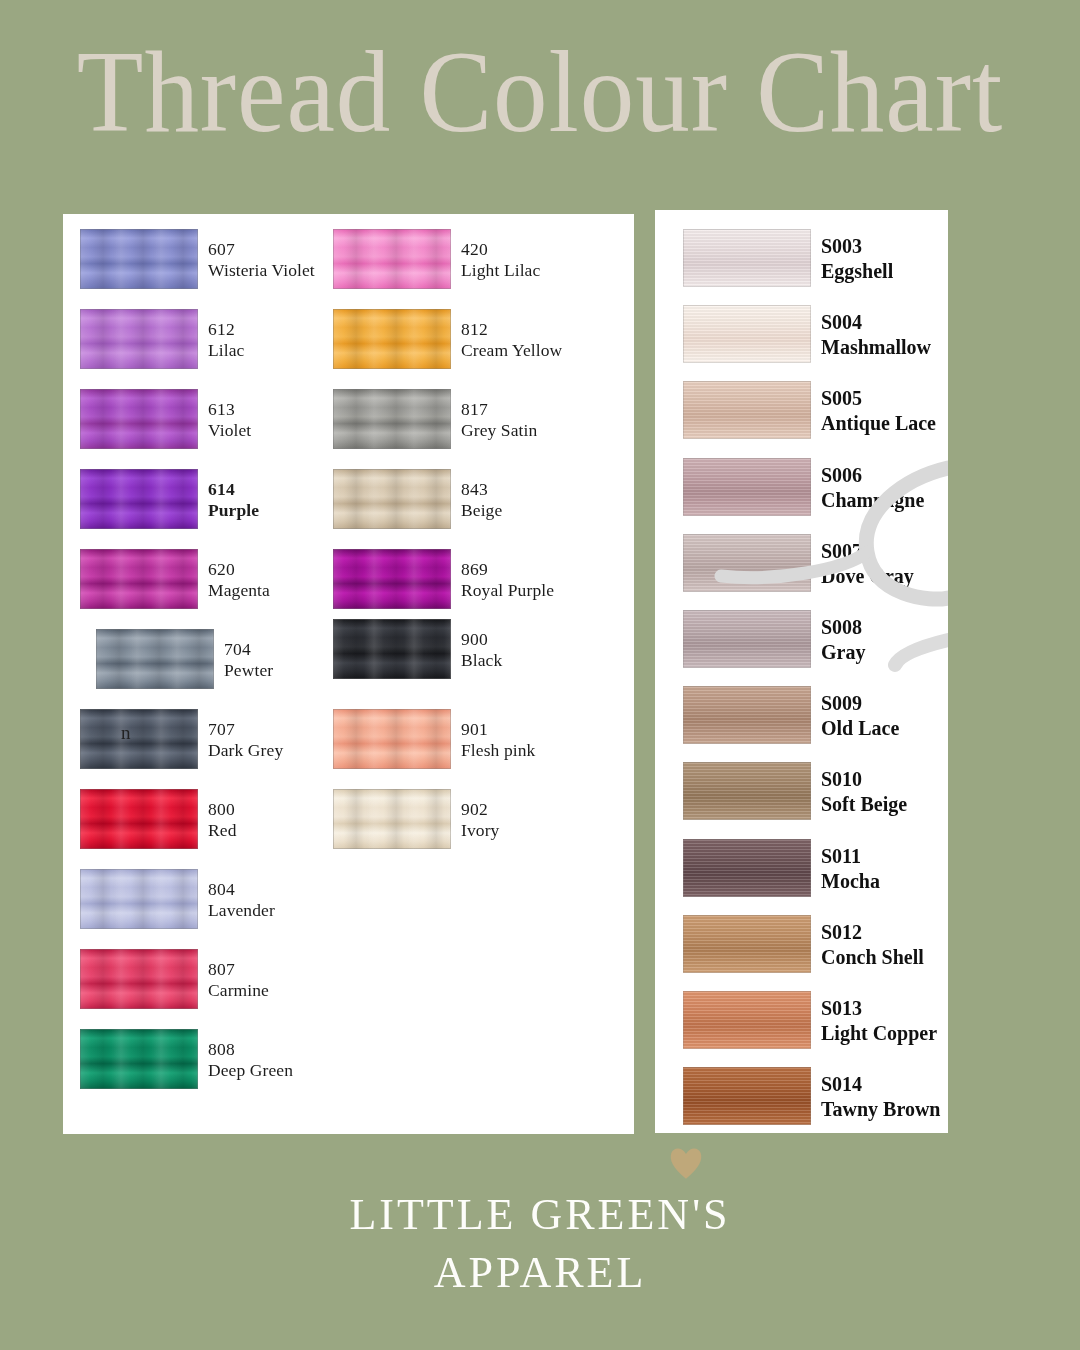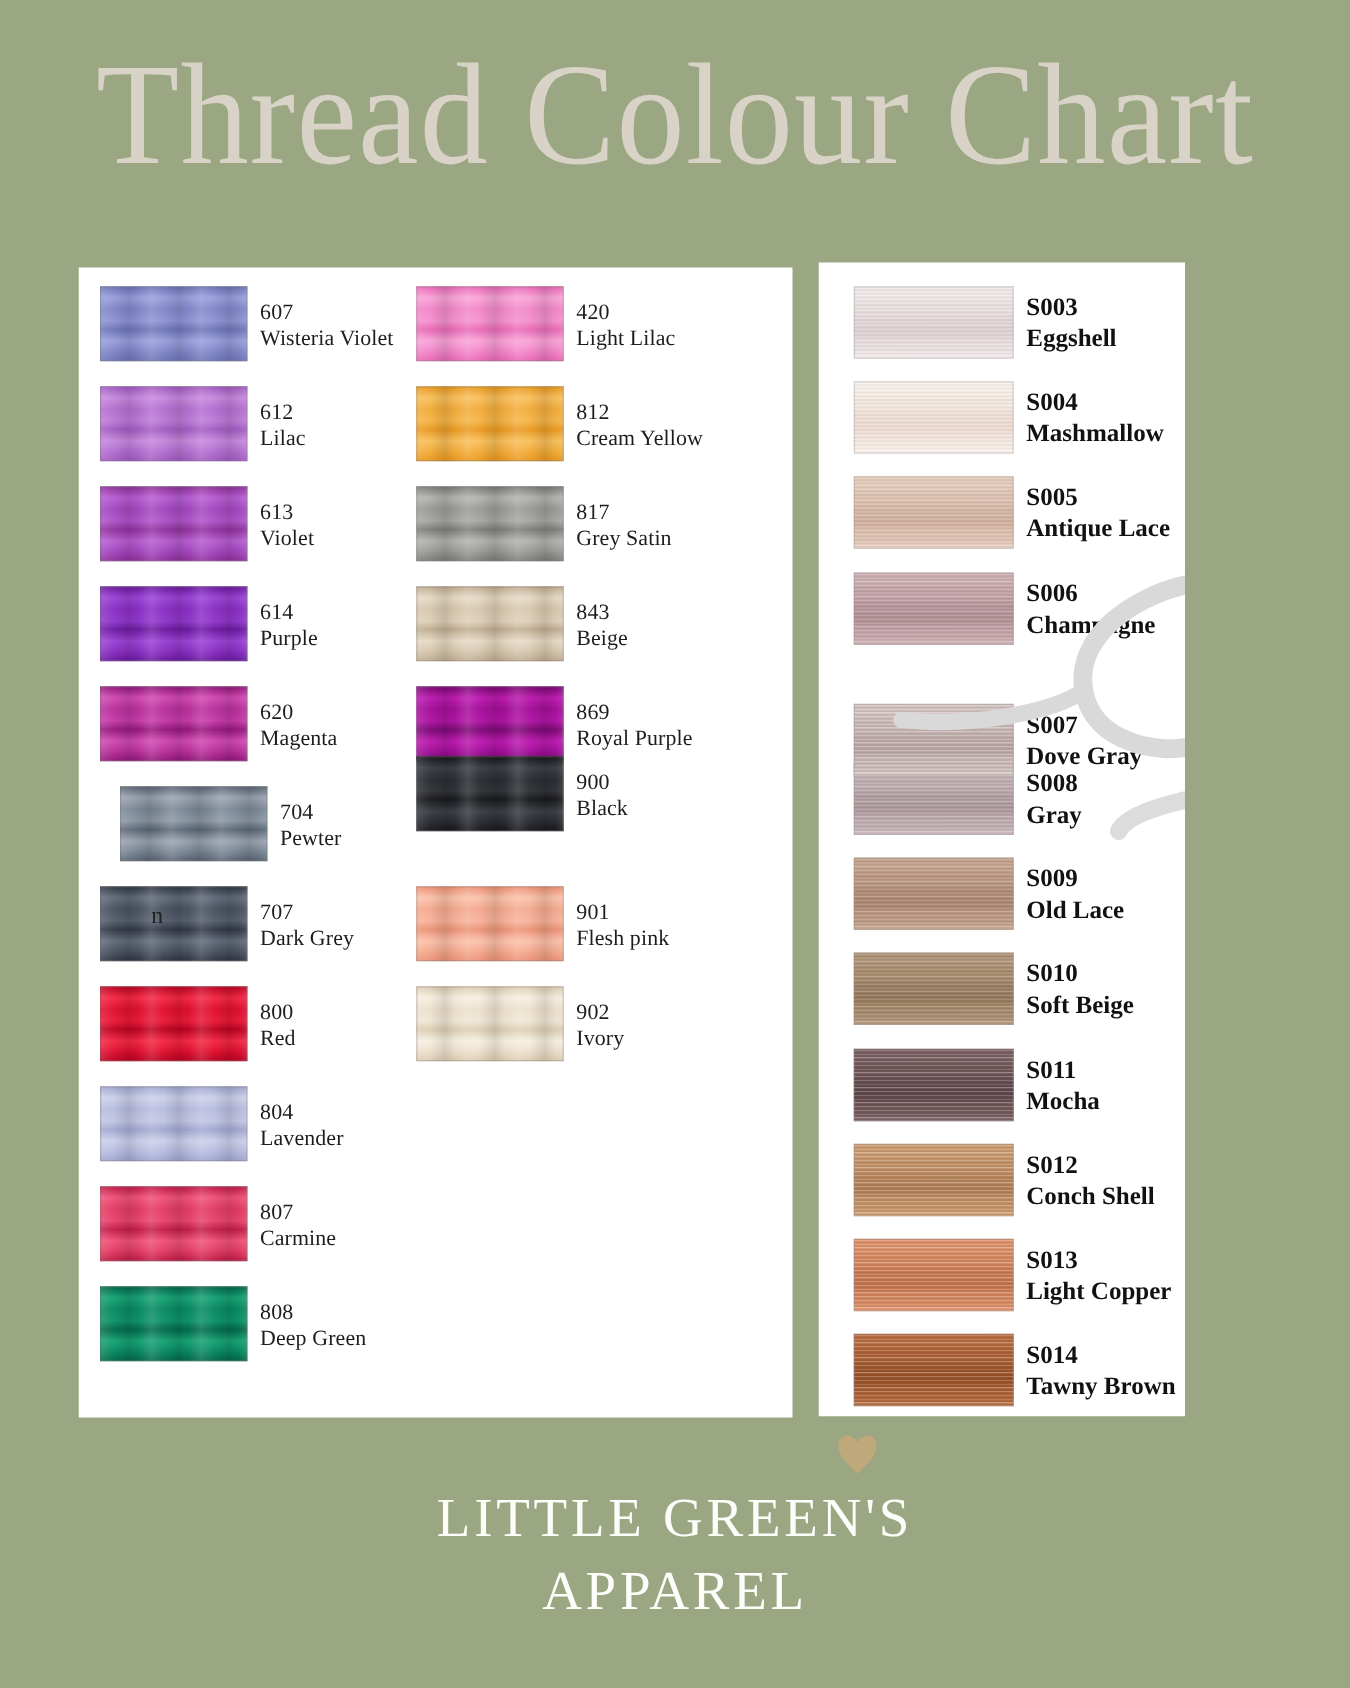--- a/index.html
+++ b/index.html
@@ -178,21 +178,21 @@
           <span class="nm">Lilac</span>
         </div>
       </div>
       <div class="row-l" style="top: 175px;">
         <div class="sw-l" title="613 Violet" style="background-image: repeating-linear-gradient(to right, rgba(255, 255, 255, 0.13) 0px, rgba(255, 255, 255, 0.02) 10px, rgba(0, 0, 0, 0.1) 22px, rgba(0, 0, 0, 0.02) 30px, rgba(255, 255, 255, 0.13) 40px), linear-gradient(rgb(146, 52, 159) 0%, rgb(183, 95, 210) 14%, rgb(163, 72, 192) 30%, rgb(174, 85, 201) 46%, rgb(146, 52, 159) 58%, rgb(183, 95, 210) 74%, rgb(163, 72, 192) 88%, rgb(146, 52, 159) 100%);"></div>
         <div class="lab-l">
           <span class="num">613</span>
           <span class="nm">Violet</span>
         </div>
       </div>
-      <div class="row-l" style="top: 255px;">
+      <div class="row-l" style="top: 255px; font-weight: bold;">
         <div class="sw-l" title="614 Purple" style="background-image: repeating-linear-gradient(to right, rgba(255, 255, 255, 0.13) 0px, rgba(255, 255, 255, 0.02) 10px, rgba(0, 0, 0, 0.1) 22px, rgba(0, 0, 0, 0.02) 30px, rgba(255, 255, 255, 0.13) 40px), linear-gradient(rgb(111, 29, 163) 0%, rgb(155, 68, 214) 14%, rgb(138, 47, 196) 30%, rgb(145, 56, 205) 46%, rgb(111, 29, 163) 58%, rgb(155, 68, 214) 74%, rgb(138, 47, 196) 88%, rgb(111, 29, 163) 100%);"></div>
         <div class="lab-l">
           <span class="num">614</span>
           <span class="nm">Purple</span>
         </div>
       </div>
       <div class="row-l" style="top: 335px;">
         <div class="sw-l" title="620 Magenta" style="background-image: repeating-linear-gradient(to right, rgba(255, 255, 255, 0.13) 0px, rgba(255, 255, 255, 0.02) 10px, rgba(0, 0, 0, 0.1) 22px, rgba(0, 0, 0, 0.02) 30px, rgba(255, 255, 255, 0.13) 40px), linear-gradient(rgb(151, 26, 126) 0%, rgb(210, 75, 180) 14%, rgb(184, 49, 156) 30%, rgb(198, 59, 169) 46%, rgb(151, 26, 126) 58%, rgb(210, 75, 180) 74%, rgb(184, 49, 156) 88%, rgb(151, 26, 126) 100%);"></div>
         <div class="lab-l">
           <span class="num">620</span>
@@ -271,21 +271,21 @@
           <span class="nm">Beige</span>
         </div>
       </div>
       <div class="row-l" style="top: 335px;">
         <div class="sw-l" title="869 Royal Purple" style="background-image: repeating-linear-gradient(to right, rgba(255, 255, 255, 0.13) 0px, rgba(255, 255, 255, 0.02) 10px, rgba(0, 0, 0, 0.1) 22px, rgba(0, 0, 0, 0.02) 30px, rgba(255, 255, 255, 0.13) 40px), linear-gradient(rgb(125, 10, 118) 0%, rgb(189, 28, 176) 14%, rgb(164, 16, 154) 30%, rgb(178, 21, 166) 46%, rgb(125, 10, 118) 58%, rgb(189, 28, 176) 74%, rgb(164, 16, 154) 88%, rgb(125, 10, 118) 100%);"></div>
         <div class="lab-l">
           <span class="num">869</span>
           <span class="nm">Royal Purple</span>
         </div>
       </div>
-      <div class="row-l" style="top: 391px; font-family: Liberation Serif, serif;">
+      <div class="row-l" style="top: 405px; font-family: Liberation Serif, serif;">
         <div class="sw-l" title="900 Black" style="background-image: repeating-linear-gradient(to right, rgba(255, 255, 255, 0.13) 0px, rgba(255, 255, 255, 0.02) 10px, rgba(0, 0, 0, 0.1) 22px, rgba(0, 0, 0, 0.02) 30px, rgba(255, 255, 255, 0.13) 40px), linear-gradient(rgb(26, 27, 31) 0%, rgb(60, 63, 70) 14%, rgb(43, 45, 51) 30%, rgb(50, 52, 57) 46%, rgb(26, 27, 31) 58%, rgb(60, 63, 70) 74%, rgb(43, 45, 51) 88%, rgb(26, 27, 31) 100%);"></div>
         <div class="lab-l">
           <span class="num">900</span>
           <span class="nm">Black</span>
         </div>
       </div>
       <div class="row-l" style="top: 495px;">
         <div class="sw-l" title="901 Flesh pink" style="background-image: repeating-linear-gradient(to right, rgba(255, 255, 255, 0.13) 0px, rgba(255, 255, 255, 0.02) 10px, rgba(0, 0, 0, 0.1) 22px, rgba(0, 0, 0, 0.02) 30px, rgba(255, 255, 255, 0.13) 40px), linear-gradient(rgb(236, 147, 120) 0%, rgb(251, 194, 171) 14%, rgb(244, 169, 142) 30%, rgb(247, 180, 155) 46%, rgb(236, 147, 120) 58%, rgb(251, 194, 171) 74%, rgb(244, 169, 142) 88%, rgb(236, 147, 120) 100%);"></div>
         <div class="lab-l">
           <span class="num">901</span>
@@ -346,21 +346,21 @@
         <span class="nm">Old Lace</span>
       </div>
     </div>
     <div class="row-r" style="top: 400px;">
       <div class="sw-r" title="S008 Gray" style="background-image: repeating-linear-gradient(rgba(255, 255, 255, 0.3) 0px, rgba(255, 255, 255, 0) 1px, rgba(0, 0, 0, 0.09) 2px, rgba(255, 255, 255, 0) 3px), linear-gradient(rgb(203, 187, 190) 0%, rgb(188, 170, 173) 35%, rgb(171, 152, 155) 60%, rgb(188, 170, 173) 80%, rgb(203, 187, 190) 100%);"></div>
       <div class="lab-r">
         <span class="num">S008</span>
         <span class="nm">Gray</span>
       </div>
     </div>
-    <div class="row-r" style="top: 323.8px; margin-top: 29px;">
+    <div class="row-r" style="top: 323.8px;">
       <div class="sw-r" title="S007 Dove Gray" style="background-image: repeating-linear-gradient(rgba(255, 255, 255, 0.3) 0px, rgba(255, 255, 255, 0) 1px, rgba(0, 0, 0, 0.09) 2px, rgba(255, 255, 255, 0) 3px), linear-gradient(rgb(214, 199, 197) 0%, rgb(199, 182, 180) 35%, rgb(185, 166, 164) 60%, rgb(199, 182, 180) 80%, rgb(214, 199, 197) 100%);"></div>
       <div class="lab-r">
         <span class="num">S007</span>
         <span class="nm">Dove Gray</span>
       </div>
     </div>
     <div class="row-r" style="top: 247.6px;">
       <div class="sw-r" title="S006 Champagne" style="background-image: repeating-linear-gradient(rgba(255, 255, 255, 0.3) 0px, rgba(255, 255, 255, 0) 1px, rgba(0, 0, 0, 0.09) 2px, rgba(255, 255, 255, 0) 3px), linear-gradient(rgb(208, 178, 182) 0%, rgb(193, 160, 165) 35%, rgb(178, 143, 149) 60%, rgb(193, 160, 165) 80%, rgb(208, 178, 182) 100%);"></div>
       <div class="lab-r">
         <span class="num">S006</span>

